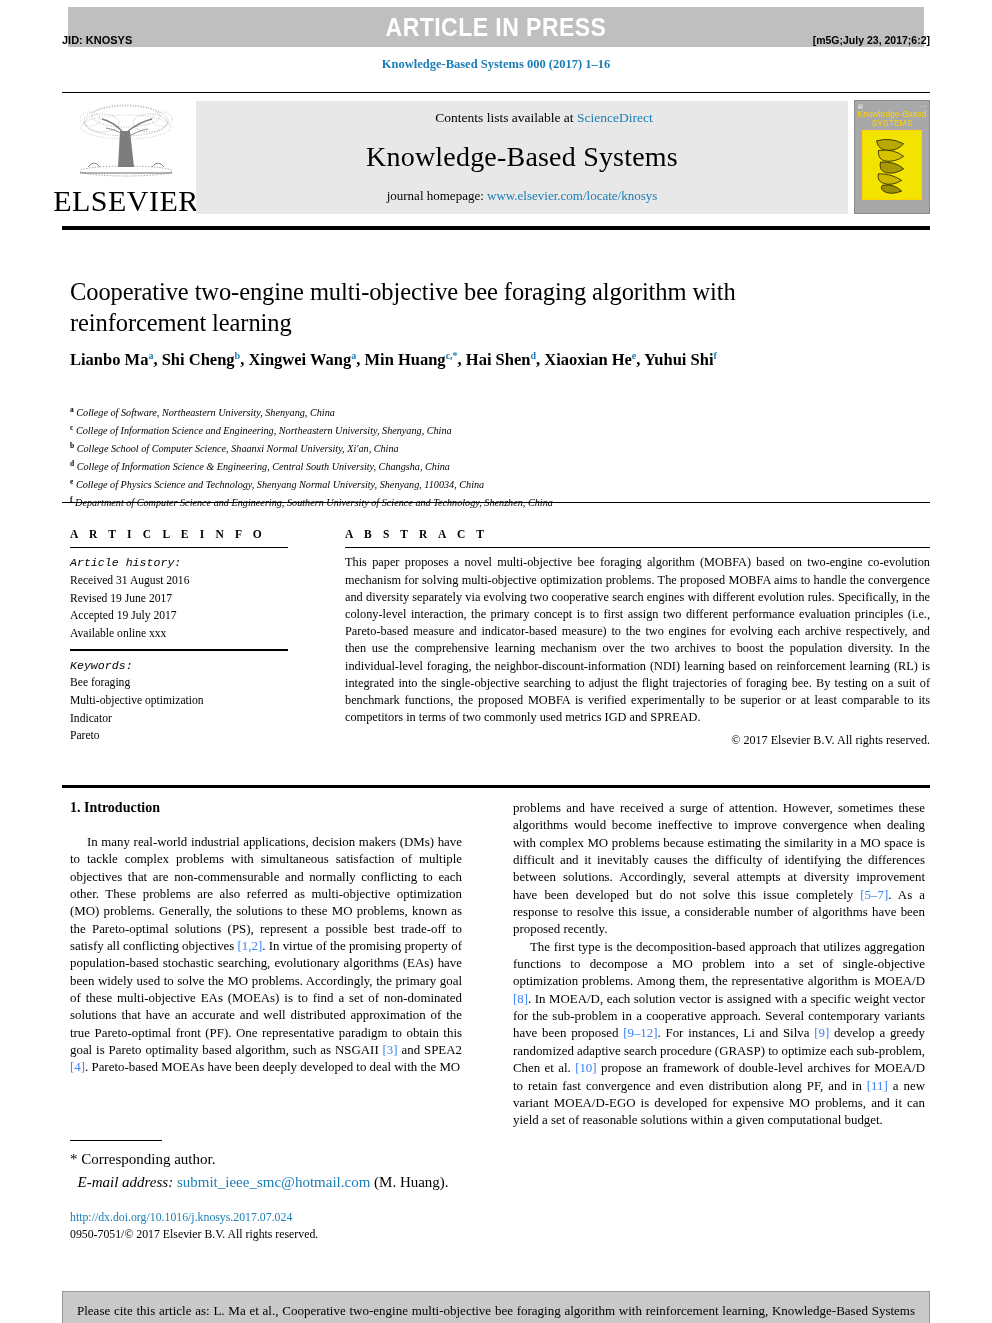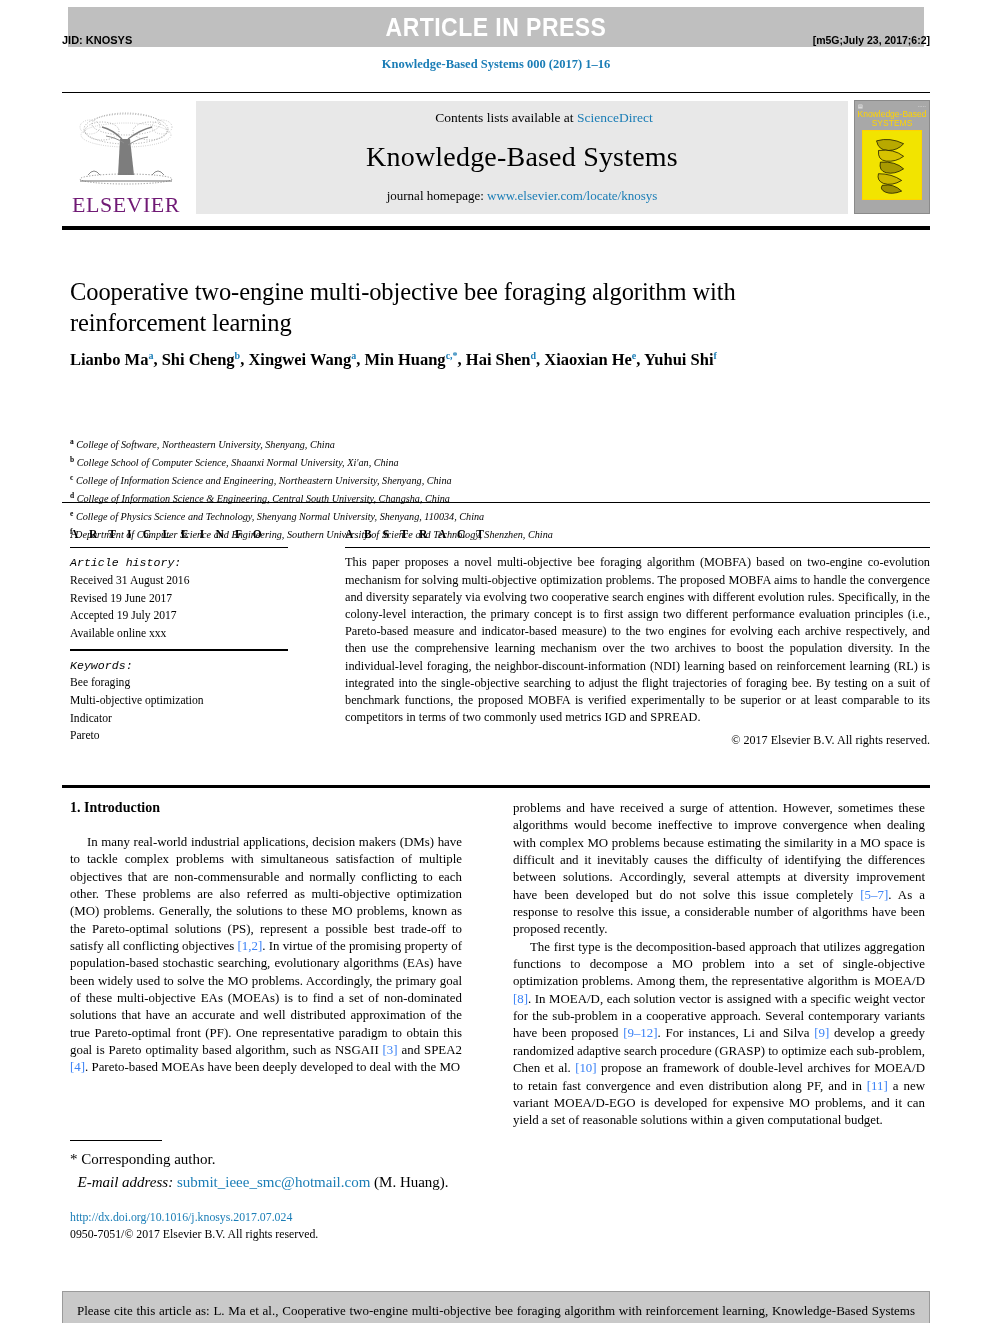--- a/index.html
+++ b/index.html
@@ -93,23 +93,23 @@
     display: flex;
     flex-direction: column;
     align-items: center;
     justify-content: flex-end;
     padding-bottom: 3px;
     box-sizing: border-box;
   }
   .elsevier-tree { width: 108px; height: 84px; display:block; }
   .elsevier-word {
     font-family: "Liberation Serif", serif;
-    font-size: 22px;
+    font-size: 30px;
     letter-spacing: 0.5px;
-    color: #701a75;
+    color: #000000;
     line-height: 1;
     margin-top: 1px;
   }
   .center-band {
     flex: 1 1 auto;
     background: #e8e8e8;
     margin: 4px 6px 5px 6px;
     display: flex;
     flex-direction: column;
     align-items: center;
@@ -191,21 +191,20 @@
   .authors sup { color: #1a7db6; font-size: 10px; font-weight: bold; }
   .affils {
     position: absolute;
     left: 70px;
     top: 404px;
     width: 820px;
     font-family: "Liberation Serif", serif;
     font-style: italic;
     font-size: 10.2px;
     line-height: 1.62;
-    margin-top: 32px;
   }
   .affils sup { font-style: normal; font-weight: bold; font-size: 7.5px; }
 
   
   .hdr-rule-top {
     position: absolute; left: 62px; top: 502px; width: 868px; height: 1px; background: #000;
   }
   .info-col {
     position: absolute;
     left: 70px;
@@ -397,22 +396,22 @@
     </div>
   </div>
   <div class="masthead-rule"></div>
 
   <div class="title">Cooperative two-engine multi-objective bee foraging algorithm with reinforcement learning</div>
 
   <div class="authors">Lianbo Ma<sup>a</sup>, Shi Cheng<sup>b</sup>, Xingwei Wang<sup>a</sup>, Min Huang<sup>c,*</sup>, Hai Shen<sup>d</sup>, Xiaoxian He<sup>e</sup>, Yuhui Shi<sup>f</sup></div>
 
   <div class="affils">
     <div><sup>a</sup> <span>College of Software, Northeastern University, Shenyang, China</span></div>
+    <div><sup>c</sup> <span>College of Information Science and Engineering, Northeastern University, Shenyang, China</span></div>
     <div><sup>b</sup> <span>College School of Computer Science, Shaanxi Normal University, Xi'an, China</span></div>
-    <div><sup>c</sup> <span>College of Information Science and Engineering, Northeastern University, Shenyang, China</span></div>
     <div><sup>d</sup> <span>College of Information Science &amp; Engineering, Central South University, Changsha, China</span></div>
     <div><sup>e</sup> <span>College of Physics Science and Technology, Shenyang Normal University, Shenyang, 110034, China</span></div>
     <div><sup>f</sup> <span>Department of Computer Science and Engineering, Southern University of Science and Technology, Shenzhen, China</span></div>
   </div>
 
   <div class="hdr-rule-top"></div>
 
   <div class="info-col">
     <div class="sec-label">A R T I C L E   I N F O</div>
     <div class="thin-rule"></div>

